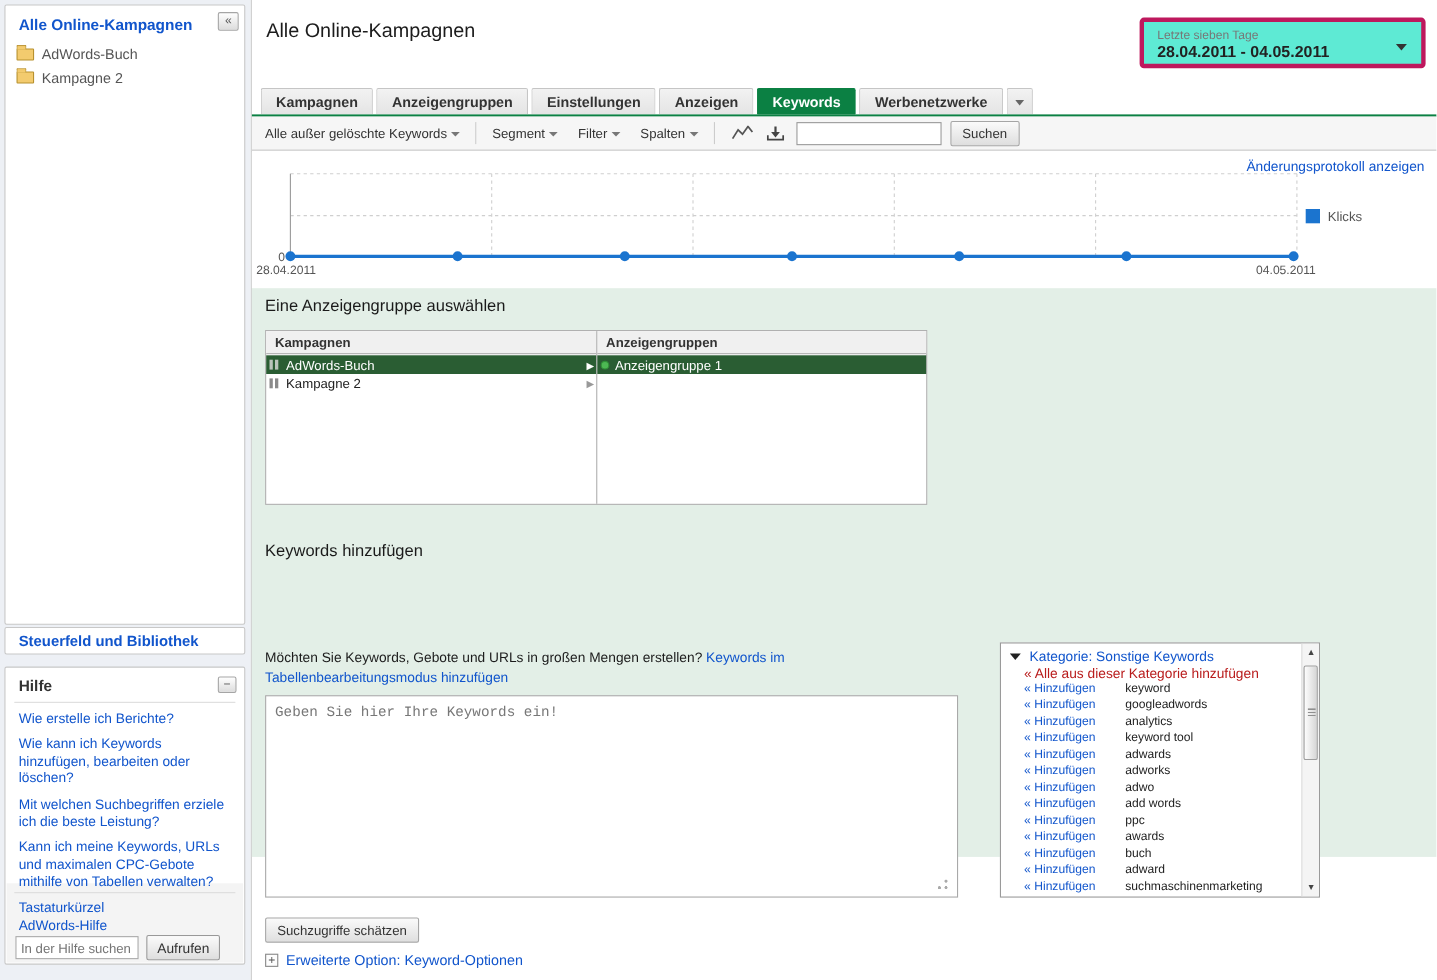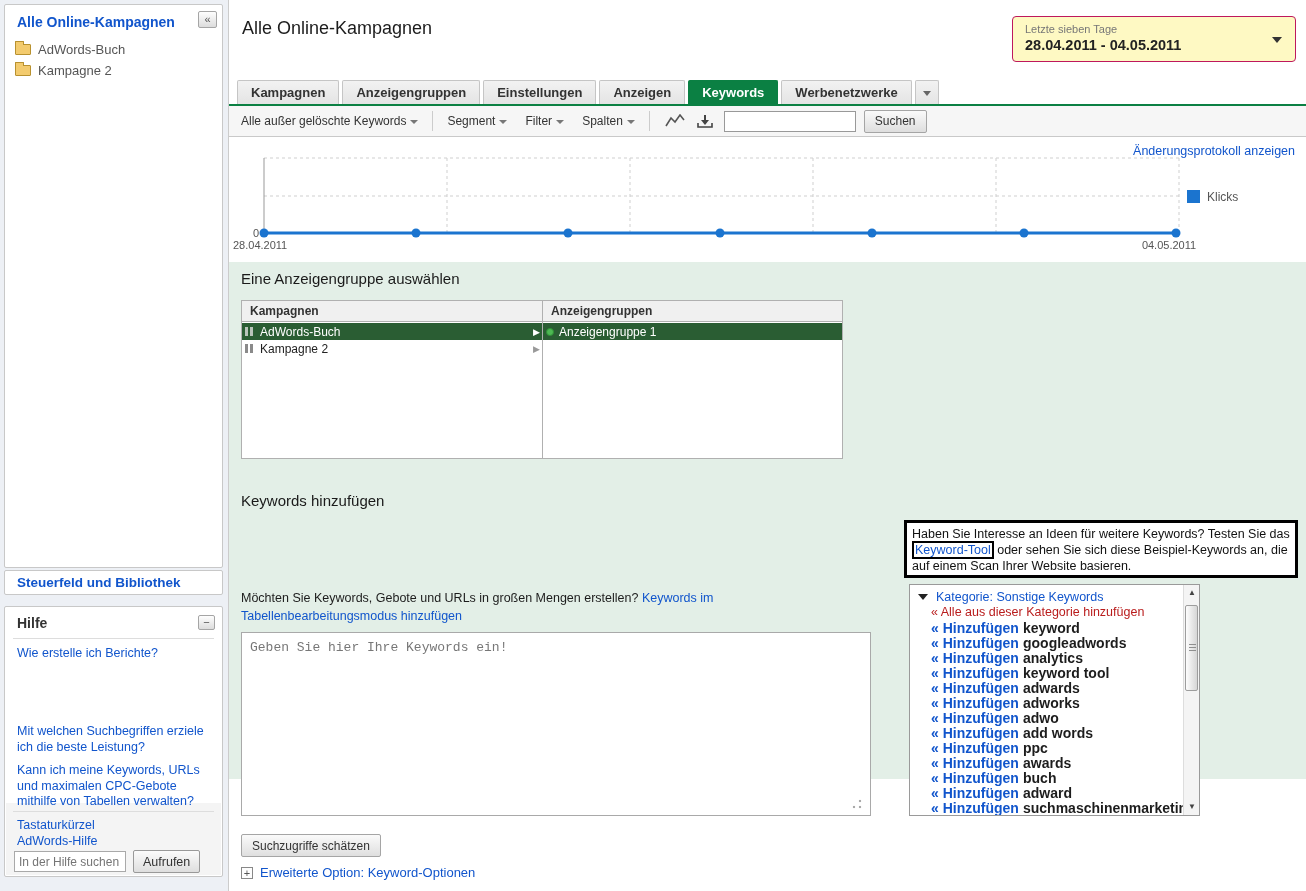--- a/index.html
+++ b/index.html
@@ -33,21 +33,21 @@
   .help-divider { position:absolute; left:8px; right:8px; height:1px; background:#ddd; }
   .help-link { position:absolute; left:12px; width:196px; font-size:12.5px; line-height:15.5px; color:#1155cc; cursor:pointer; }
   #help-search-input { position:absolute; left:9px; top:244px; width:112px; height:21px; border:1px solid #a9a9a9; font-size:12px; padding:0 4px; color:#333; font-family:"Liberation Sans",sans-serif; }
   #help-search-btn { position:absolute; left:128px; top:243px; height:23px; padding:0 9px; border:1px solid #999; border-radius:2px;
     background:linear-gradient(#fbfbfb,#dedede); font-size:12.5px; color:#333; cursor:pointer; font-family:"Liberation Sans",sans-serif; }
   #help-bottom-bg { position:absolute; left:1px; right:1px; bottom:1px; height:72px; background:#f4f4f4; }
 
   
   #main { position:absolute; left:228px; top:0; width:1078px; height:891px; background:#fff; border-left:1px solid #ccc; }
   #page-title { position:absolute; left:13px; top:18px; font-size:18px; color:#1c1c1c; }
-  #date-range { position:absolute; right:10px; top:16px; width:284px; height:46px; border:1px solid #be185d; border-radius:4px; background:#fef9c3; cursor:pointer; }
+  #date-range { position:absolute; right:10px; top:16px; width:260px; height:46px; border:4px solid #be185d; border-radius:4px; background:#5eead4; cursor:pointer; }
   #date-range-label { position:absolute; left:12px; top:6px; font-size:11px; color:#777; }
   #date-range-value { position:absolute; left:12px; top:20px; font-size:14.5px; font-weight:bold; color:#222; }
   #date-range-caret { position:absolute; right:13px; top:20px; width:0; height:0; border-left:5px solid transparent; border-right:5px solid transparent; border-top:6px solid #333; }
 
   
   #tabs { position:absolute; left:8px; top:80px; height:24px; display:flex; }
   .tab { height:24px; line-height:24px; padding:0 13px; margin-right:3px; font-size:13px; font-weight:bold; color:#333;
     background:linear-gradient(#f2f2f2,#e4e4e4); border:1px solid #c5c5c5; border-bottom:none; border-radius:2px 2px 0 0; cursor:pointer; }
   .tab.active { background:#0b8043; color:#fff; border-color:#0b8043; }
   #tab-more { width:24px; text-align:center; padding:0; }
@@ -108,21 +108,21 @@
   
   #tip-box { position:absolute; left:675px; top:258px; width:394px; height:58px; border:3px solid #000; background:#fff; padding:3px 5px; font-size:12.5px; line-height:16px; color:#111; }
   #tip-link { color:#1155cc; border:2px solid #000; padding:0 1px; cursor:pointer; }
 
   
   #suggestions-box { position:absolute; left:680px; top:322px; width:291px; height:232px; background:#fff; border:1px solid #9a9a9a; overflow:hidden; }
   #sugg-category-row { position:absolute; left:8px; top:5px; display:flex; align-items:center; cursor:pointer;justify-content:space-between; }
   #sugg-triangle { width:0; height:0; border-left:5px solid transparent; border-right:5px solid transparent; border-top:6px solid #222; margin-right:8px; }
   #sugg-category { font-size:12.5px; color:#1155cc; }
   #sugg-addall { position:absolute; left:21px; top:20px; font-size:12.5px; color:#b91c1c; cursor:pointer; }
-  .sugg-row { position:absolute; left:21px; height:15px; font-size:14px; white-space:nowrap;font-weight:bold; }
+  .sugg-row { position:absolute; left:21px; height:15px; font-size:11px; white-space:nowrap; }
   .sugg-add { color:#1155cc; cursor:pointer; }
   .sugg-kw { position:absolute; left:92px; color:#1d1d1d; }
   
   #sugg-scrollbar { position:absolute; right:0; top:0; width:16px; height:230px; background:#f4f4f4; border-left:1px solid #ddd; }
   .sb-btn { position:absolute; left:0; width:16px; height:16px; text-align:center; font-size:8px; color:#444; line-height:16px; cursor:pointer; }
   #sb-up { top:0; }
   #sb-down { bottom:0; }
   #sb-thumb { position:absolute; left:1px; top:20px; width:13px; height:86px; border:1px solid #9d9d9d; border-radius:2px; background:linear-gradient(90deg,#fdfdfd,#d6d6d6); cursor:pointer; }
   #sb-grip { position:absolute; left:3px; top:38px; width:7px; height:7px;
     background:repeating-linear-gradient(#8f8f8f 0 1px, transparent 1px 3px); }
@@ -150,20 +150,21 @@
     <div class="panel" id="library-panel">
       <div id="library-title">Steuerfeld und Bibliothek</div>
     </div>
 
     <div class="panel" id="help-panel">
       <div id="help-bottom-bg"></div>
       <div id="help-title">Hilfe</div>
       <div id="help-collapse">−</div>
       <div class="help-divider" style="top:31px;"></div>
       <a class="help-link" style="top:39px;">Wie erstelle ich Berichte?</a>
+      <a class="help-link" style="top:62px;">Wie kann ich Keywords hinzufügen, bearbeiten oder löschen?</a>
       <a class="help-link" style="top:117px;">Mit welchen Suchbegriffen erziele ich die beste Leistung?</a>
       <a class="help-link" style="top:156px;">Kann ich meine Keywords, URLs und maximalen CPC-Gebote mithilfe von Tabellen verwalten?</a>
       <div class="help-divider" style="top:204px;"></div>
       <a class="help-link" style="top:211px;">Tastaturkürzel</a>
       <a class="help-link" style="top:227px;">AdWords-Hilfe</a>
       <input id="help-search-input" placeholder="In der Hilfe suchen" style="">
       <button id="help-search-btn">Aufrufen</button>
     </div>
   </div>
 
@@ -283,23 +284,20 @@
       <textarea id="keywords-textarea" placeholder="Geben Sie hier Ihre Keywords ein!" style=""></textarea>
       <div id="resize-grip"></div>
 
       <button id="estimate-btn">Suchzugriffe schätzen</button>
 
       <div id="advanced-row">
         <span id="plus-box">+</span>
         <a id="advanced-link">Erweiterte Option: Keyword-Optionen</a>
       </div>
 
-      <div id="tip-box">
-        <span>Haben Sie Interesse an Ideen für weitere Keywords? Testen Sie das </span><a id="tip-link">Keyword-Tool</a><span> oder sehen Sie sich diese Beispiel-Keywords an, die auf einem Scan Ihrer Website basieren.</span>
-      </div>
 
       <div id="suggestions-box">
         <div id="sugg-category-row">
           <span id="sugg-triangle"></span>
           <a id="sugg-category">Kategorie: Sonstige Keywords</a>
         </div>
         <a id="sugg-addall">« Alle aus dieser Kategorie hinzufügen</a>
 
         <div class="sugg-row" style="top:35px;"><a class="sugg-add"><span>«</span> <span>Hinzufügen</span></a><span class="sugg-kw">keyword</span></div>
         <div class="sugg-row" style="top:50px;"><a class="sugg-add"><span>«</span> <span>Hinzufügen</span></a><span class="sugg-kw">googleadwords</span></div>

